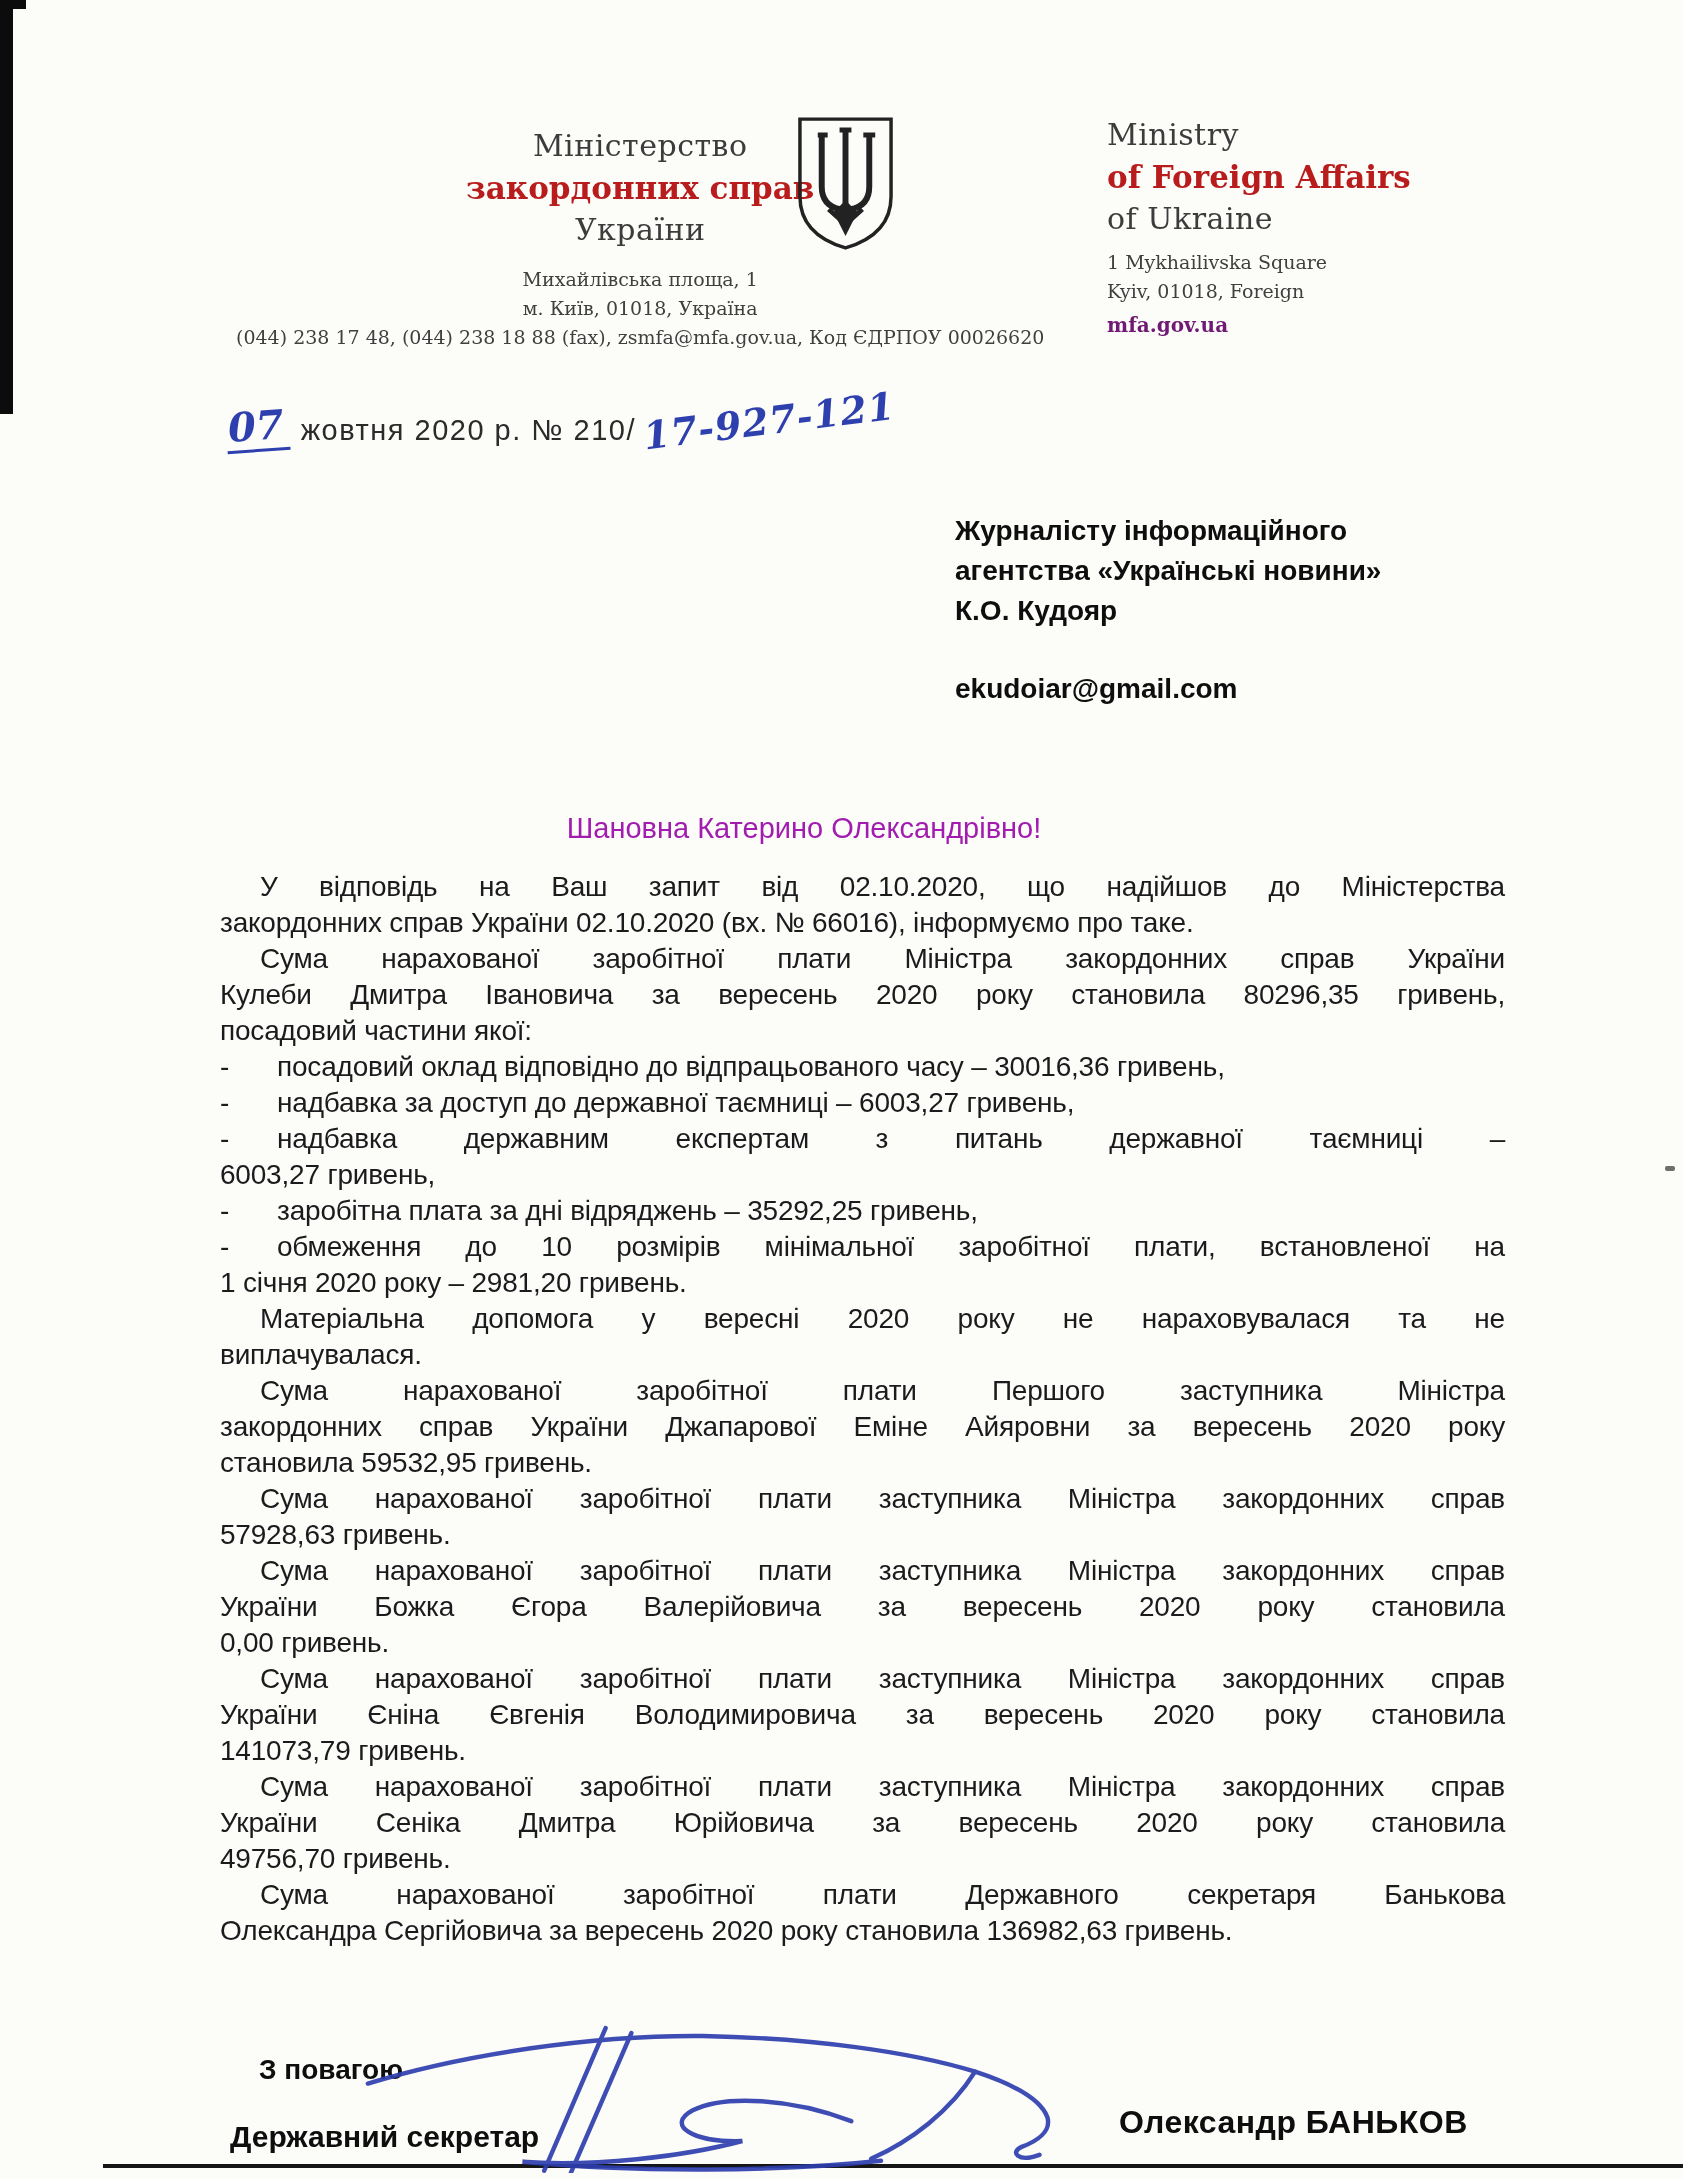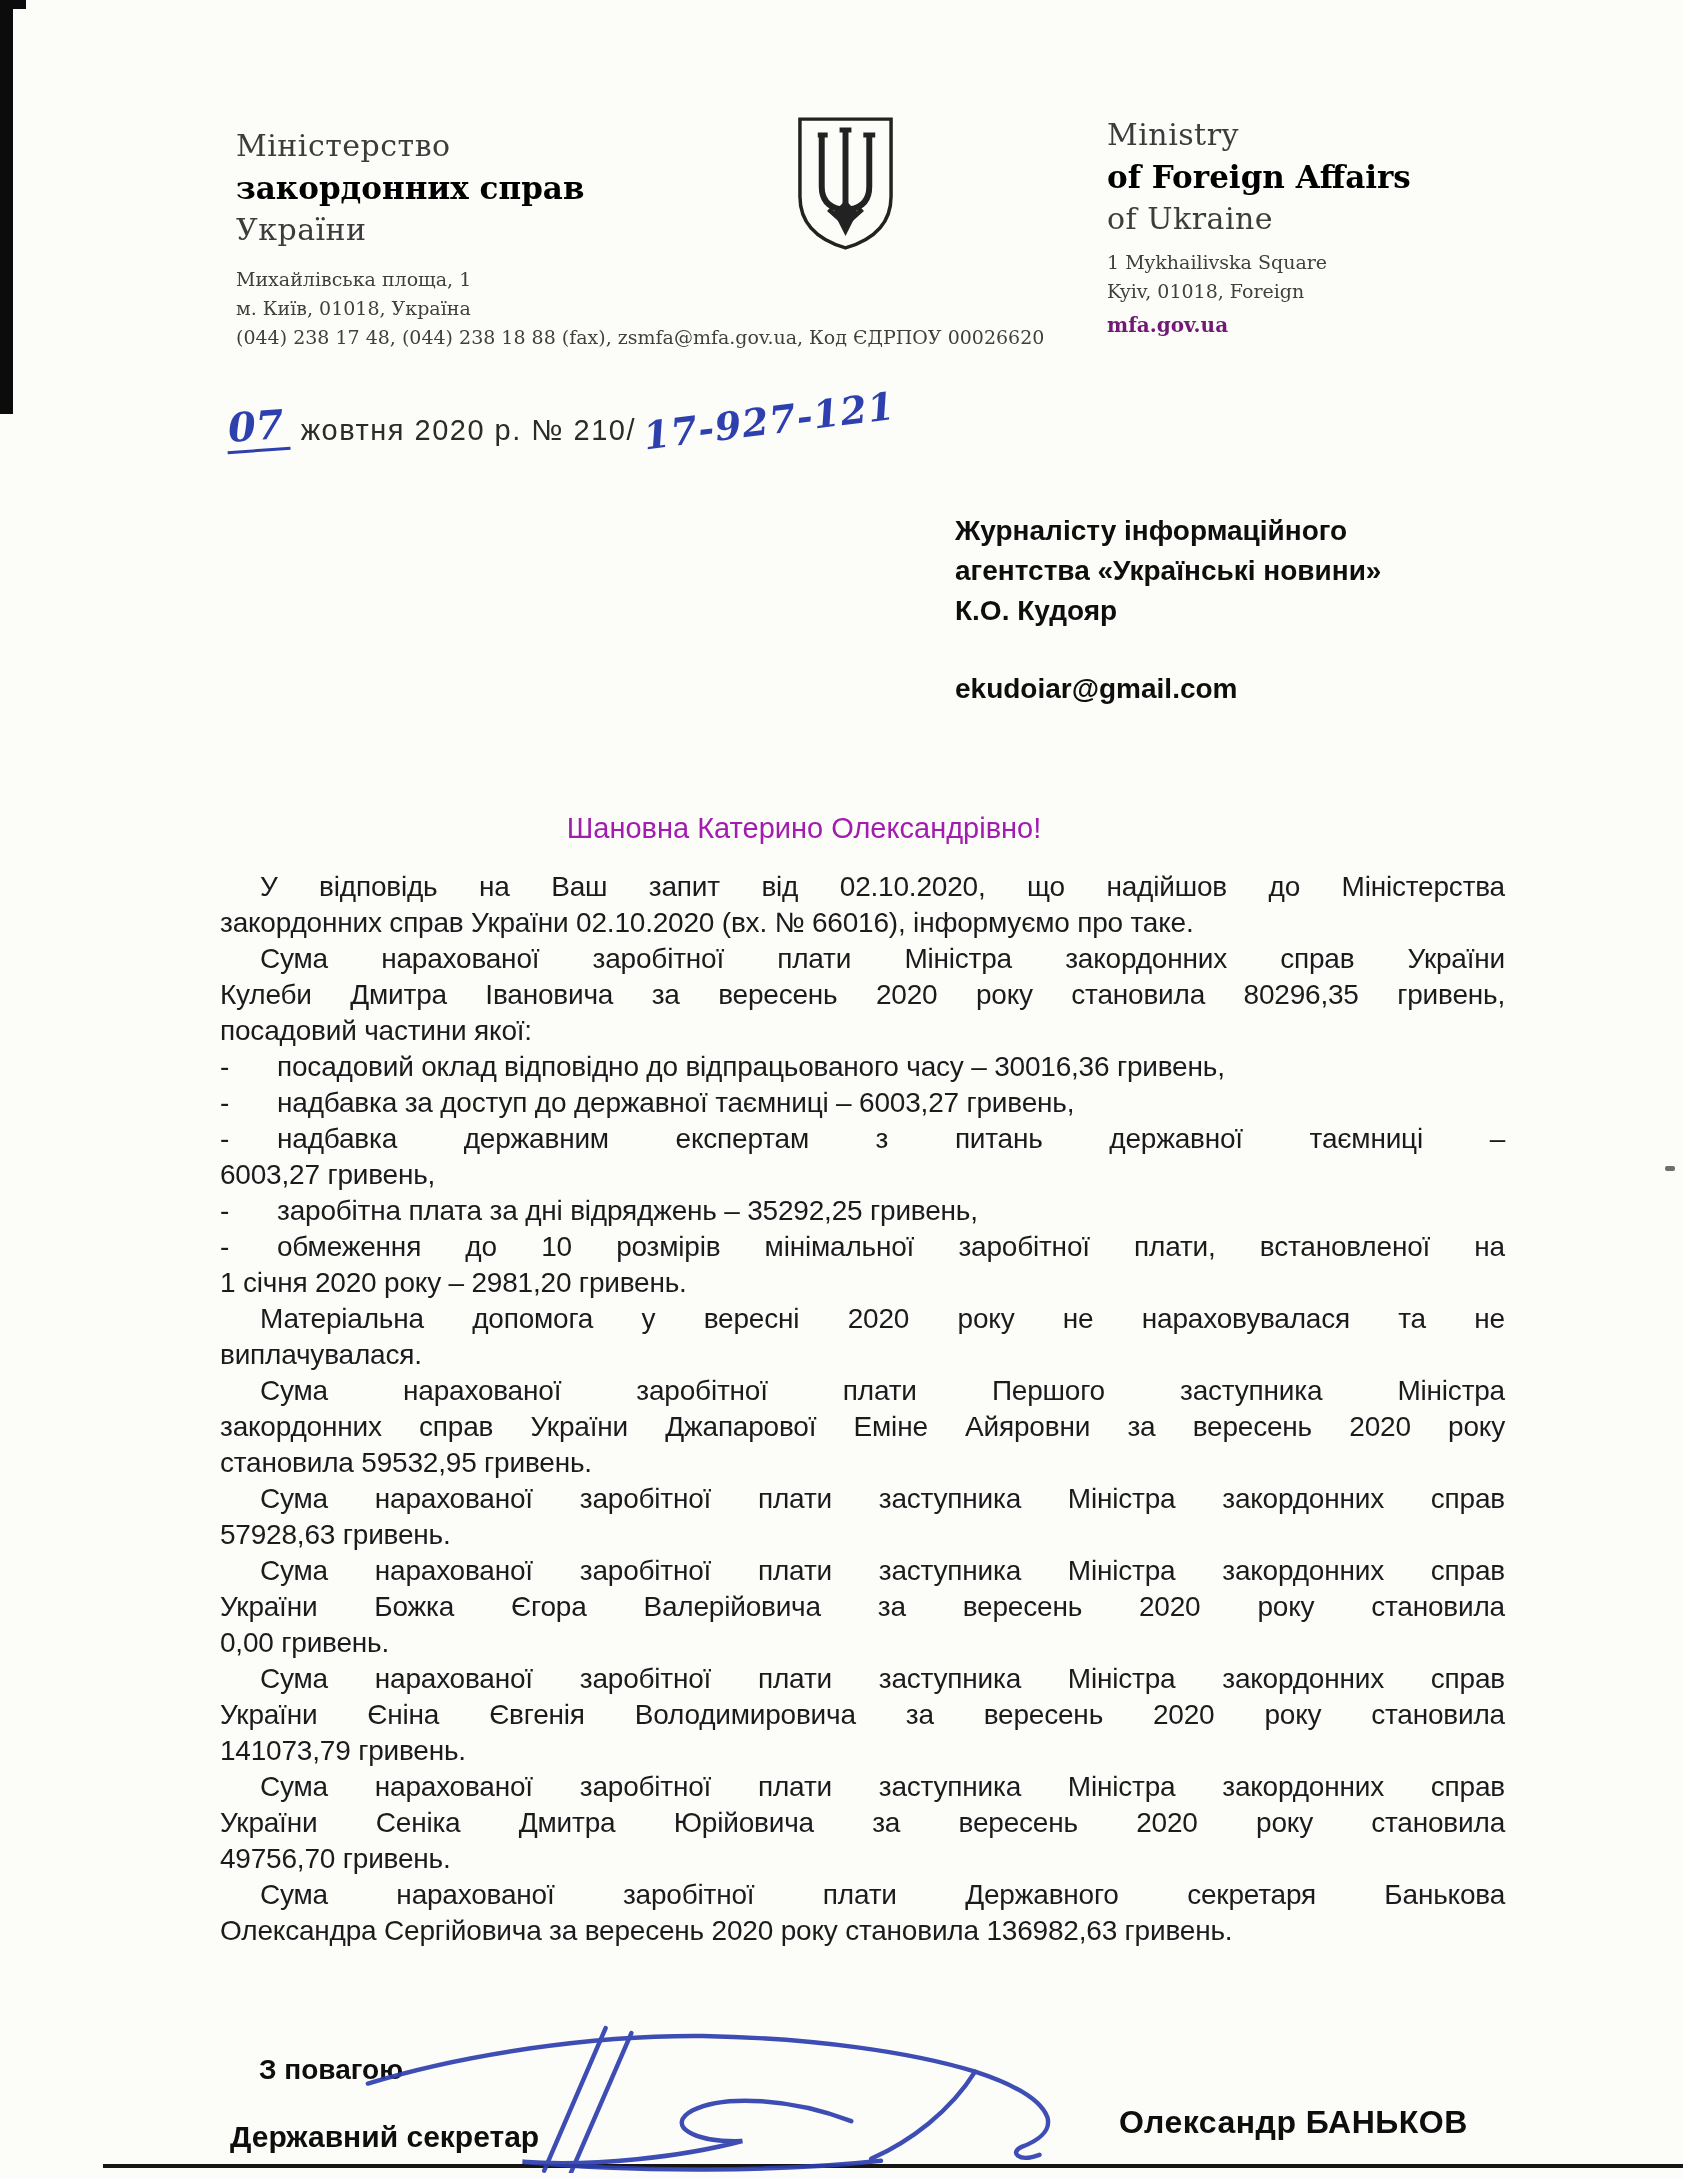--- a/index.html
+++ b/index.html
@@ -12,24 +12,24 @@
     margin:0 auto;
   }
 
   
   .bar-left   { position:absolute; left:0; top:0; width:13px; height:414px; background:#0c0c0c; }
   .bar-left-foot { position:absolute; left:0; top:0; width:26px; height:9px; background:#0c0c0c; }
   .line-bottom{ position:absolute; left:103px; top:2164px; width:1580px; height:4px; background:#161616; }
   .speck      { position:absolute; left:1665px; top:1166px; width:10px; height:5px; background:#6e6e6e; border-radius:2px; }
 
   
-  .hdr-left  { position:absolute; left:236px; top:125px; }
+  .hdr-left  { position:absolute; left:236px; top:125px;text-align:center; }
   .hdr-right { position:absolute; left:1107px; top:114px; }
   .org1 { font:400 30px/42px "DejaVu Serif", serif; color:#3c3c3c; letter-spacing:0.5px; }
-  .org2 { font:700 31px/42px "DejaVu Serif", serif; color:#000000; }
+  .org2 { font:700 31px/42px "DejaVu Serif", serif; color:#b91c1c; }
   .org3 { font:400 30px/42px "DejaVu Serif", serif; color:#3c3c3c; letter-spacing:0.5px; }
   .addr { margin-top:14px; font:400 19px/29px "DejaVu Serif", serif; color:#3f3f3f; }
   .hdr-right .addr { margin-top:8px; }
   .site { margin-top:5px; font:700 20px/29px "DejaVu Serif", serif; color:#701a75; }
 
   .emblem { position:absolute; left:794px; top:115px; width:103px; height:137px; }
 
   
   .refline { position:absolute; left:226px; top:404px; display:flex; align-items:flex-end; }
   .hand { font:italic 700 40px/44px "DejaVu Serif", serif; color:var(--ink,#2e3fae); }

